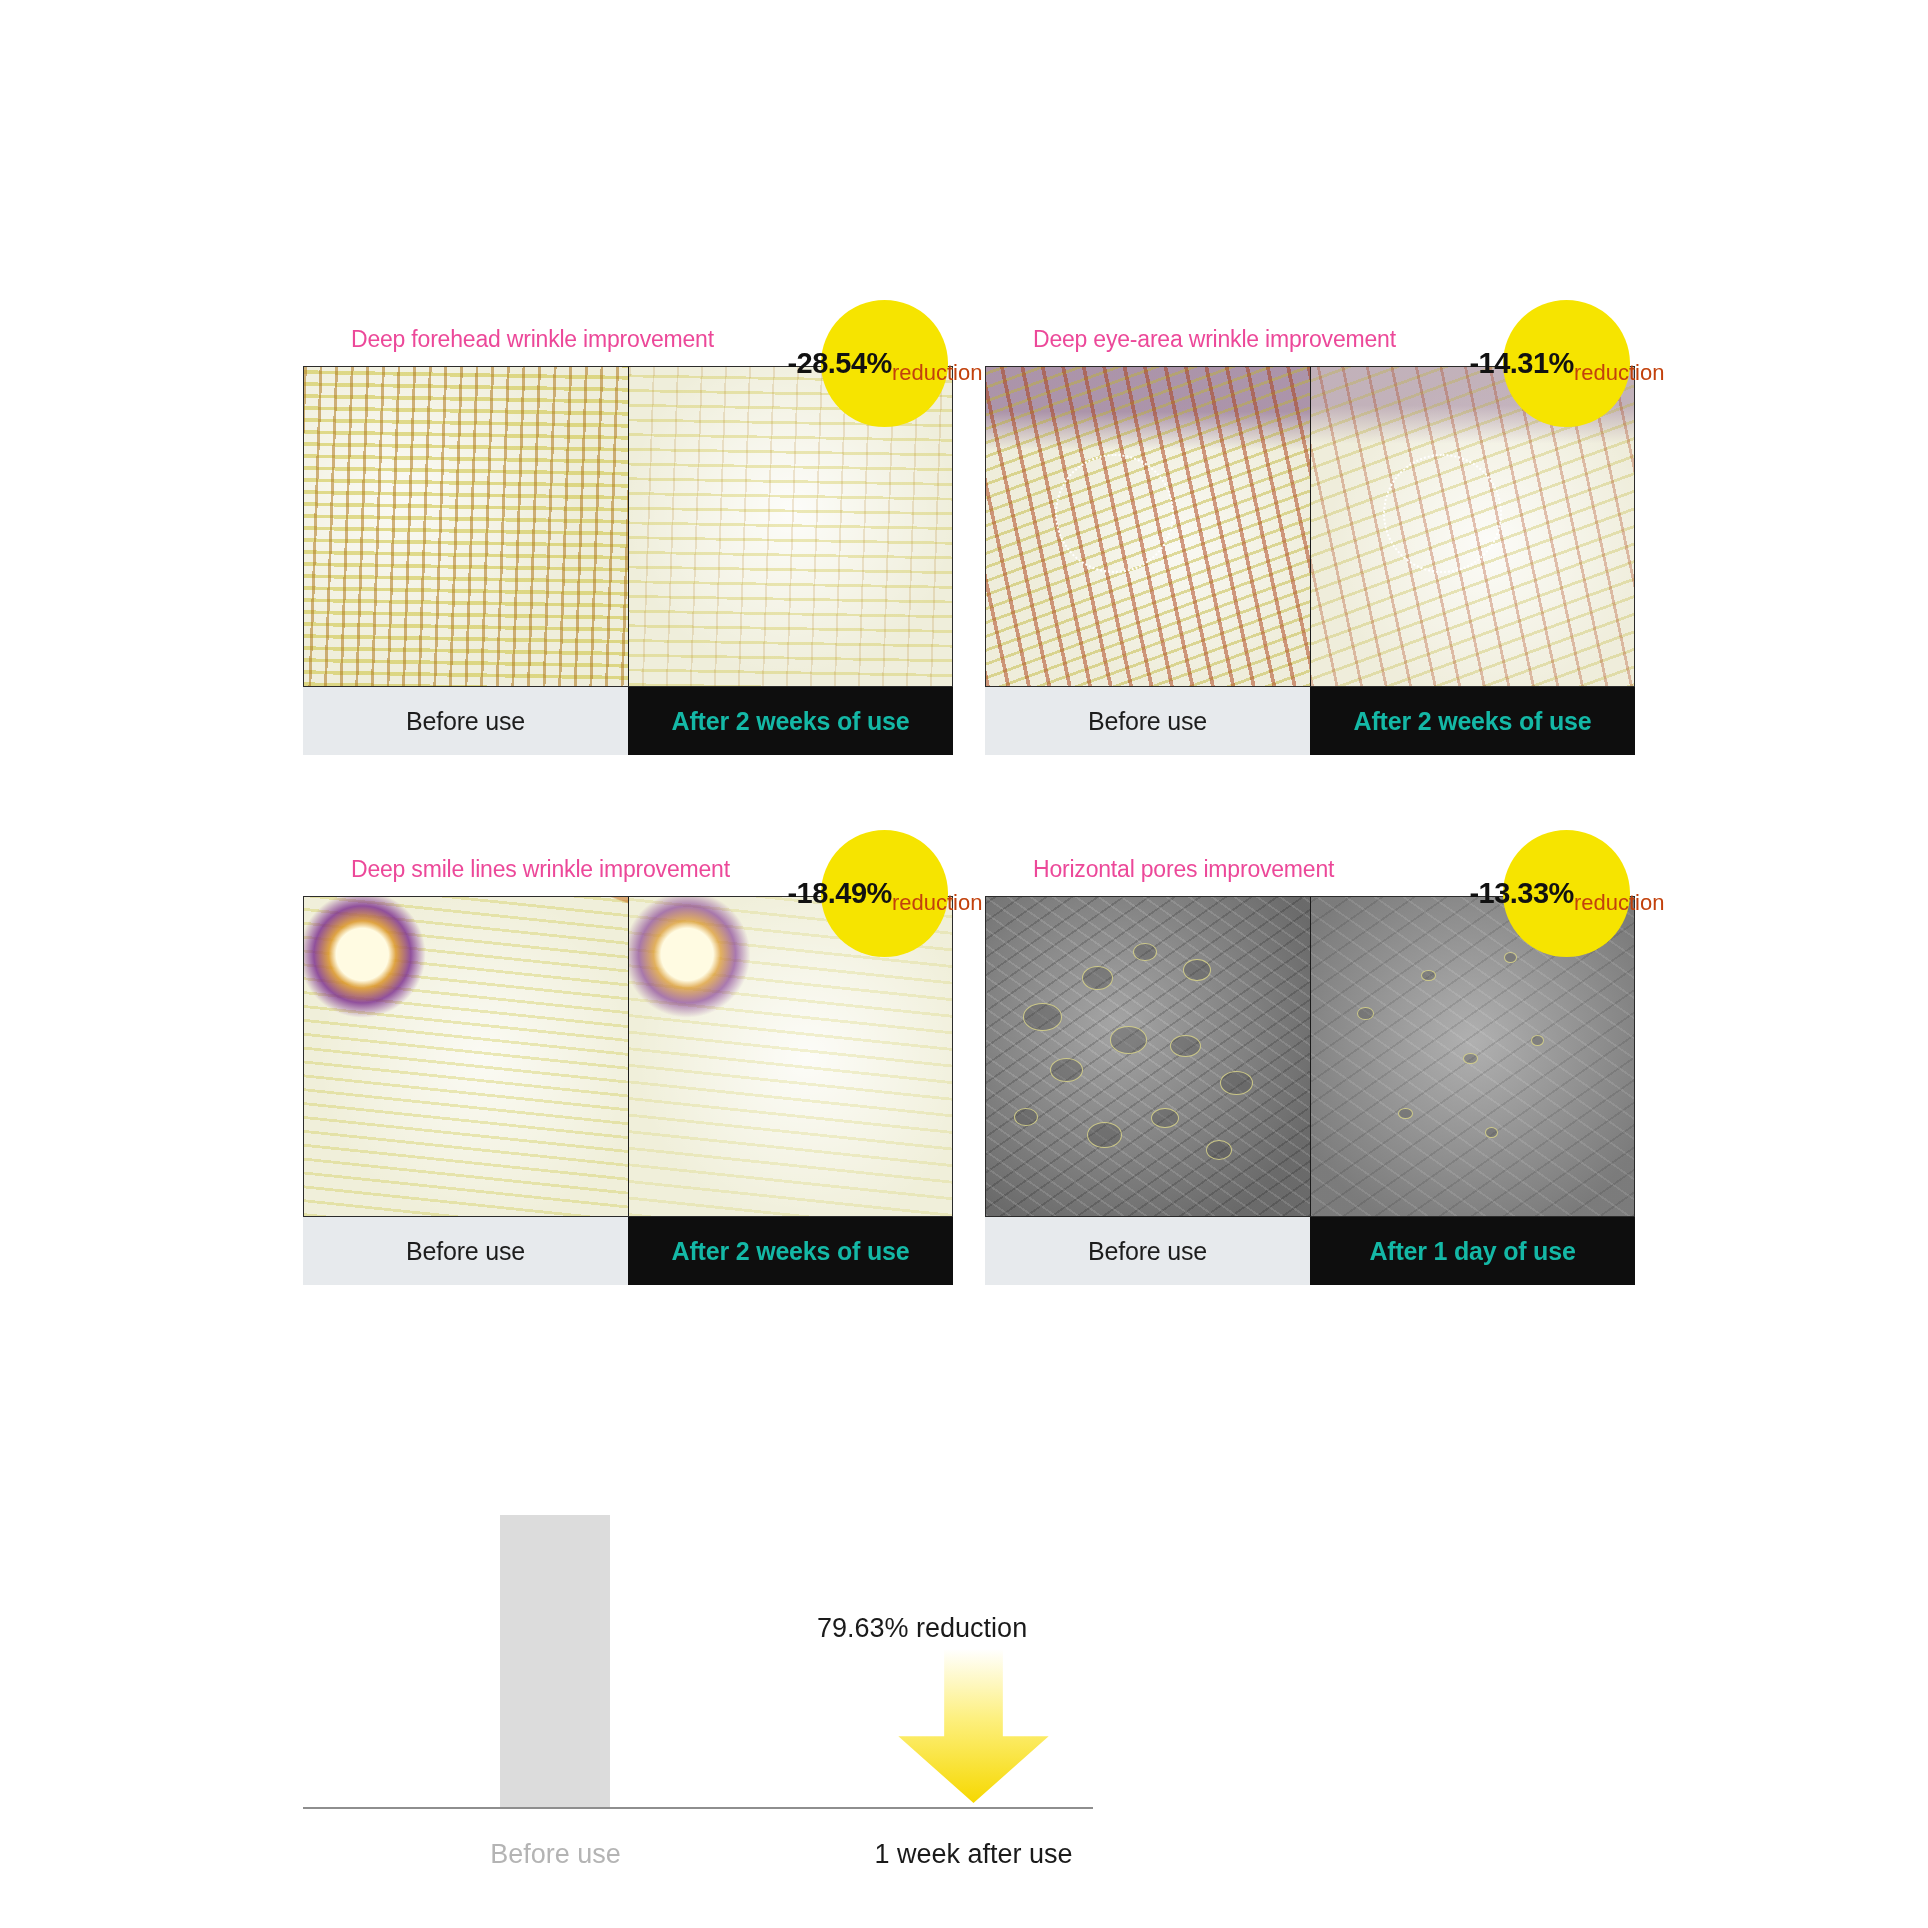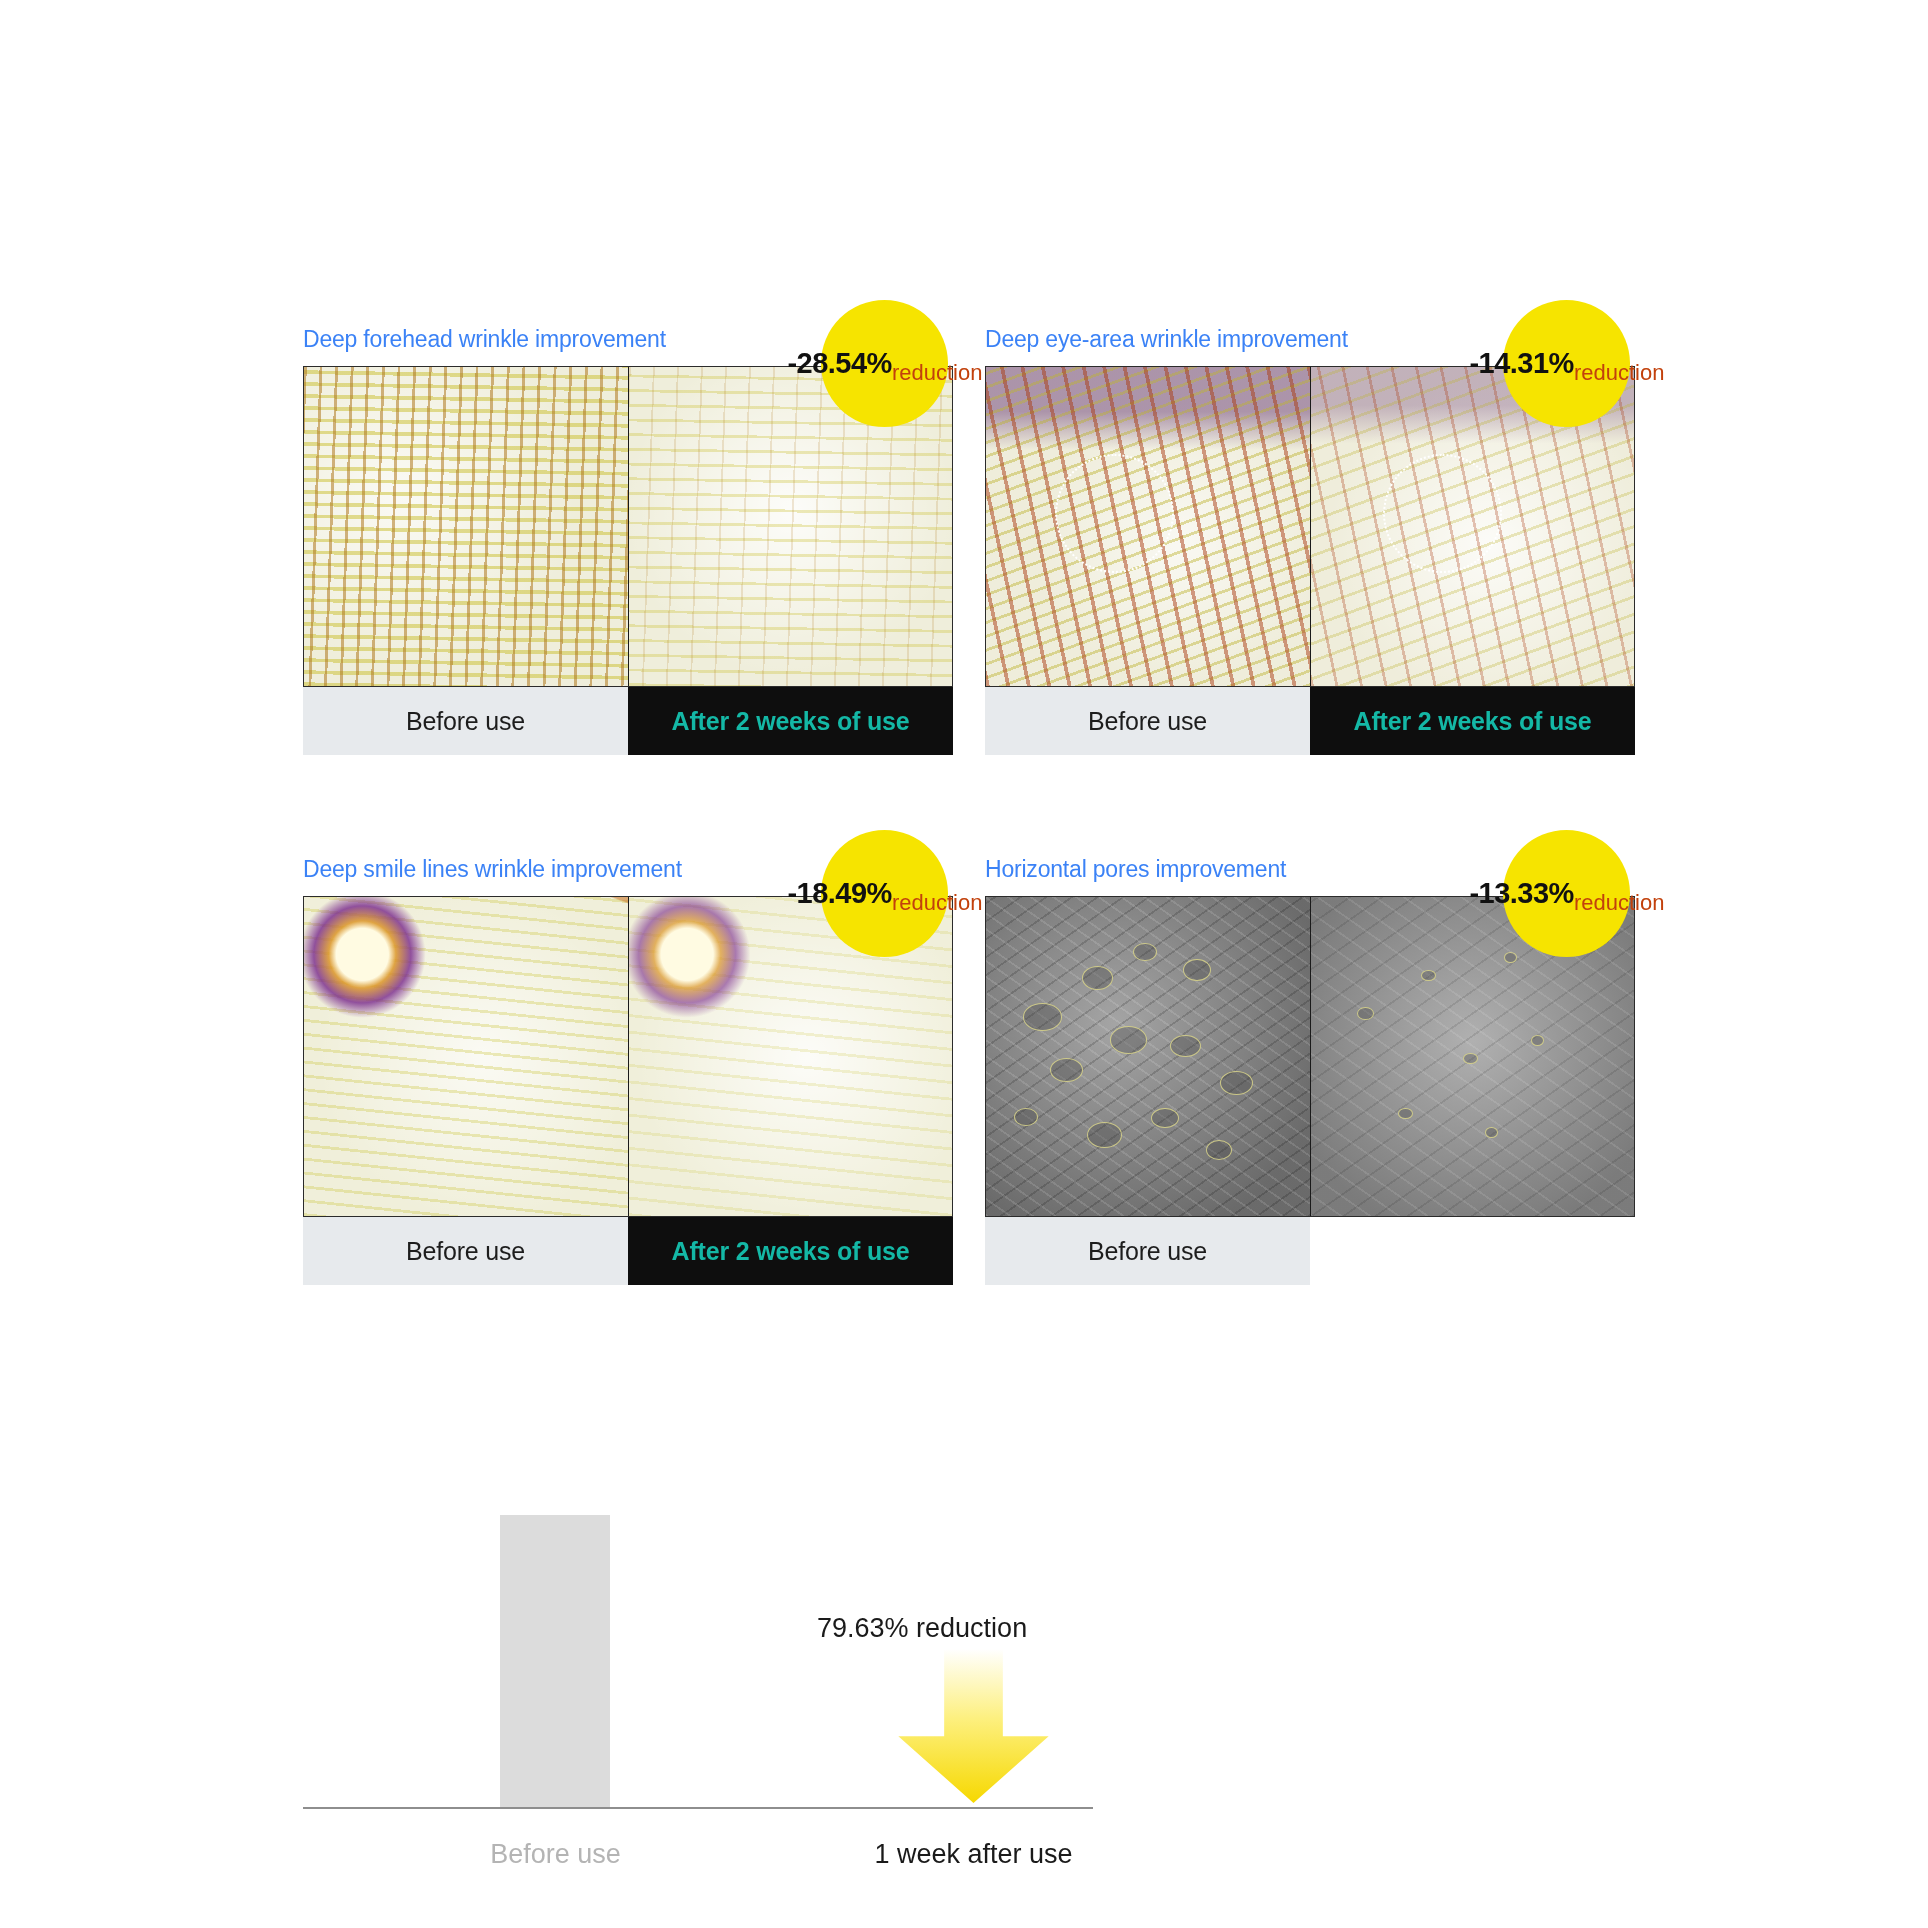--- a/index.html
+++ b/index.html
@@ -42,23 +42,24 @@
     display: flex;
     gap: 32px;
     margin-bottom: 101px;
   }
   .panel {
     position: relative;
     width: 650px;
   }
   .panel-caption {
     font-size: 23px;
-    color: #3b82f6;
+    color: #ec4899;
     margin-bottom: 13px;
     letter-spacing: -0.2px;
+    margin-left: 48px;
   }
   .panel-imgs {
     position: relative;
     display: flex;
     width: 650px;
     height: 321px;
     border: 0.9px solid #2b2b2b;
   }
   .half {
     position: relative;
@@ -330,20 +331,21 @@
             <span class="pore-dot" style="left:110px;top:73px;width:14.7px;height:11px;"></span>
             <span class="pore-dot" style="left:193px;top:55px;width:13px;height:11px;"></span>
             <span class="pore-dot" style="left:152px;top:156px;width:14.7px;height:11px;"></span>
             <span class="pore-dot" style="left:220px;top:138px;width:13px;height:11px;"></span>
             <span class="pore-dot" style="left:87px;top:211px;width:14.7px;height:11px;"></span>
             <span class="pore-dot" style="left:174px;top:230px;width:13px;height:11px;"></span>
           </div>
         </div>
         <div class="panel-labels">
           <div class="lbl before">Before use</div>
+          <div class="lbl after">After 1 day of use</div>
         </div>
         <div class="badge">
           <div class="badge-value">-13.33%</div>
           <div class="badge-sub">reduction</div>
         </div>
       </div>
 
     </div>
   </div>
 

